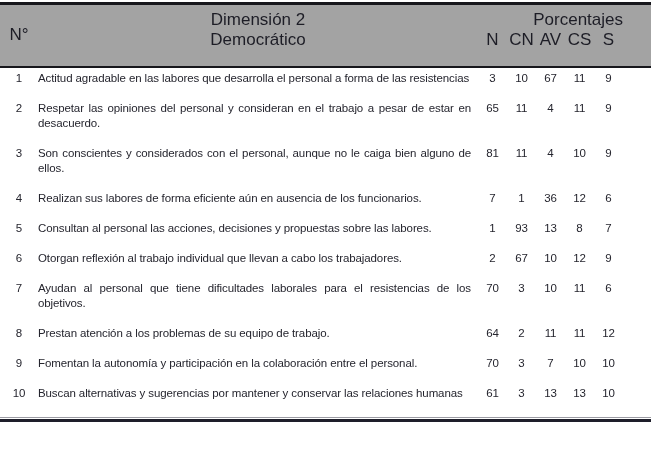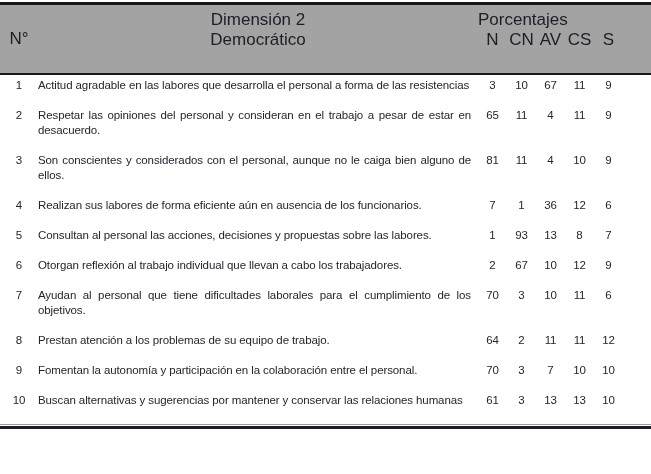--- a/index.html
+++ b/index.html
@@ -30,28 +30,28 @@
 
   thead th {
     background: #a3a3a3;
     font-weight: normal;
     font-size: 17px;
     line-height: 20px;
     padding: 0;
     color: #1d1d26;
   }
   thead tr.h1 th { padding-top: 5px; }
-  thead tr.h2 th { padding-bottom: 23px; }
+  thead tr.h2 th { padding-bottom: 16px; }
   thead th.th-num {
     text-align: center;
     vertical-align: middle;
     padding-bottom: 6px;
   }
   thead th.th-dim { text-align: center; }
-  thead th.th-pct { text-align: left; }
+  thead th.th-pct { text-align: right; }
   thead th.th-vcol { text-align: center; }
   table.results { border-top: 3px solid #17171c; }
   thead { border-bottom: 2px solid #17171c; }
 
   tbody td {
     font-size: 11.5px;
     line-height: 15px;
     letter-spacing: -0.1px;
     vertical-align: top;
     padding: 3px 0 12px 0;
@@ -158,21 +158,21 @@
           <td class="row-text">Otorgan reflexión al trabajo individual que llevan a cabo los trabajadores.</td>
           <td class="row-value">2</td>
           <td class="row-value">67</td>
           <td class="row-value">10</td>
           <td class="row-value">12</td>
           <td class="row-value">9</td>
           <td class="row-spacer"></td>
         </tr>
         <tr>
           <td class="row-number">7</td>
-          <td class="row-text">Ayudan al personal que tiene dificultades laborales para el cumplimiento de los objetivos.</td>
+          <td class="row-text">Ayudan al personal que tiene dificultades laborales para el resistencias de los objetivos.</td>
           <td class="row-value">70</td>
           <td class="row-value">3</td>
           <td class="row-value">10</td>
           <td class="row-value">11</td>
           <td class="row-value">6</td>
           <td class="row-spacer"></td>
         </tr>
         <tr>
           <td class="row-number">8</td>
           <td class="row-text">Prestan atención a los problemas de su equipo de trabajo.</td>

